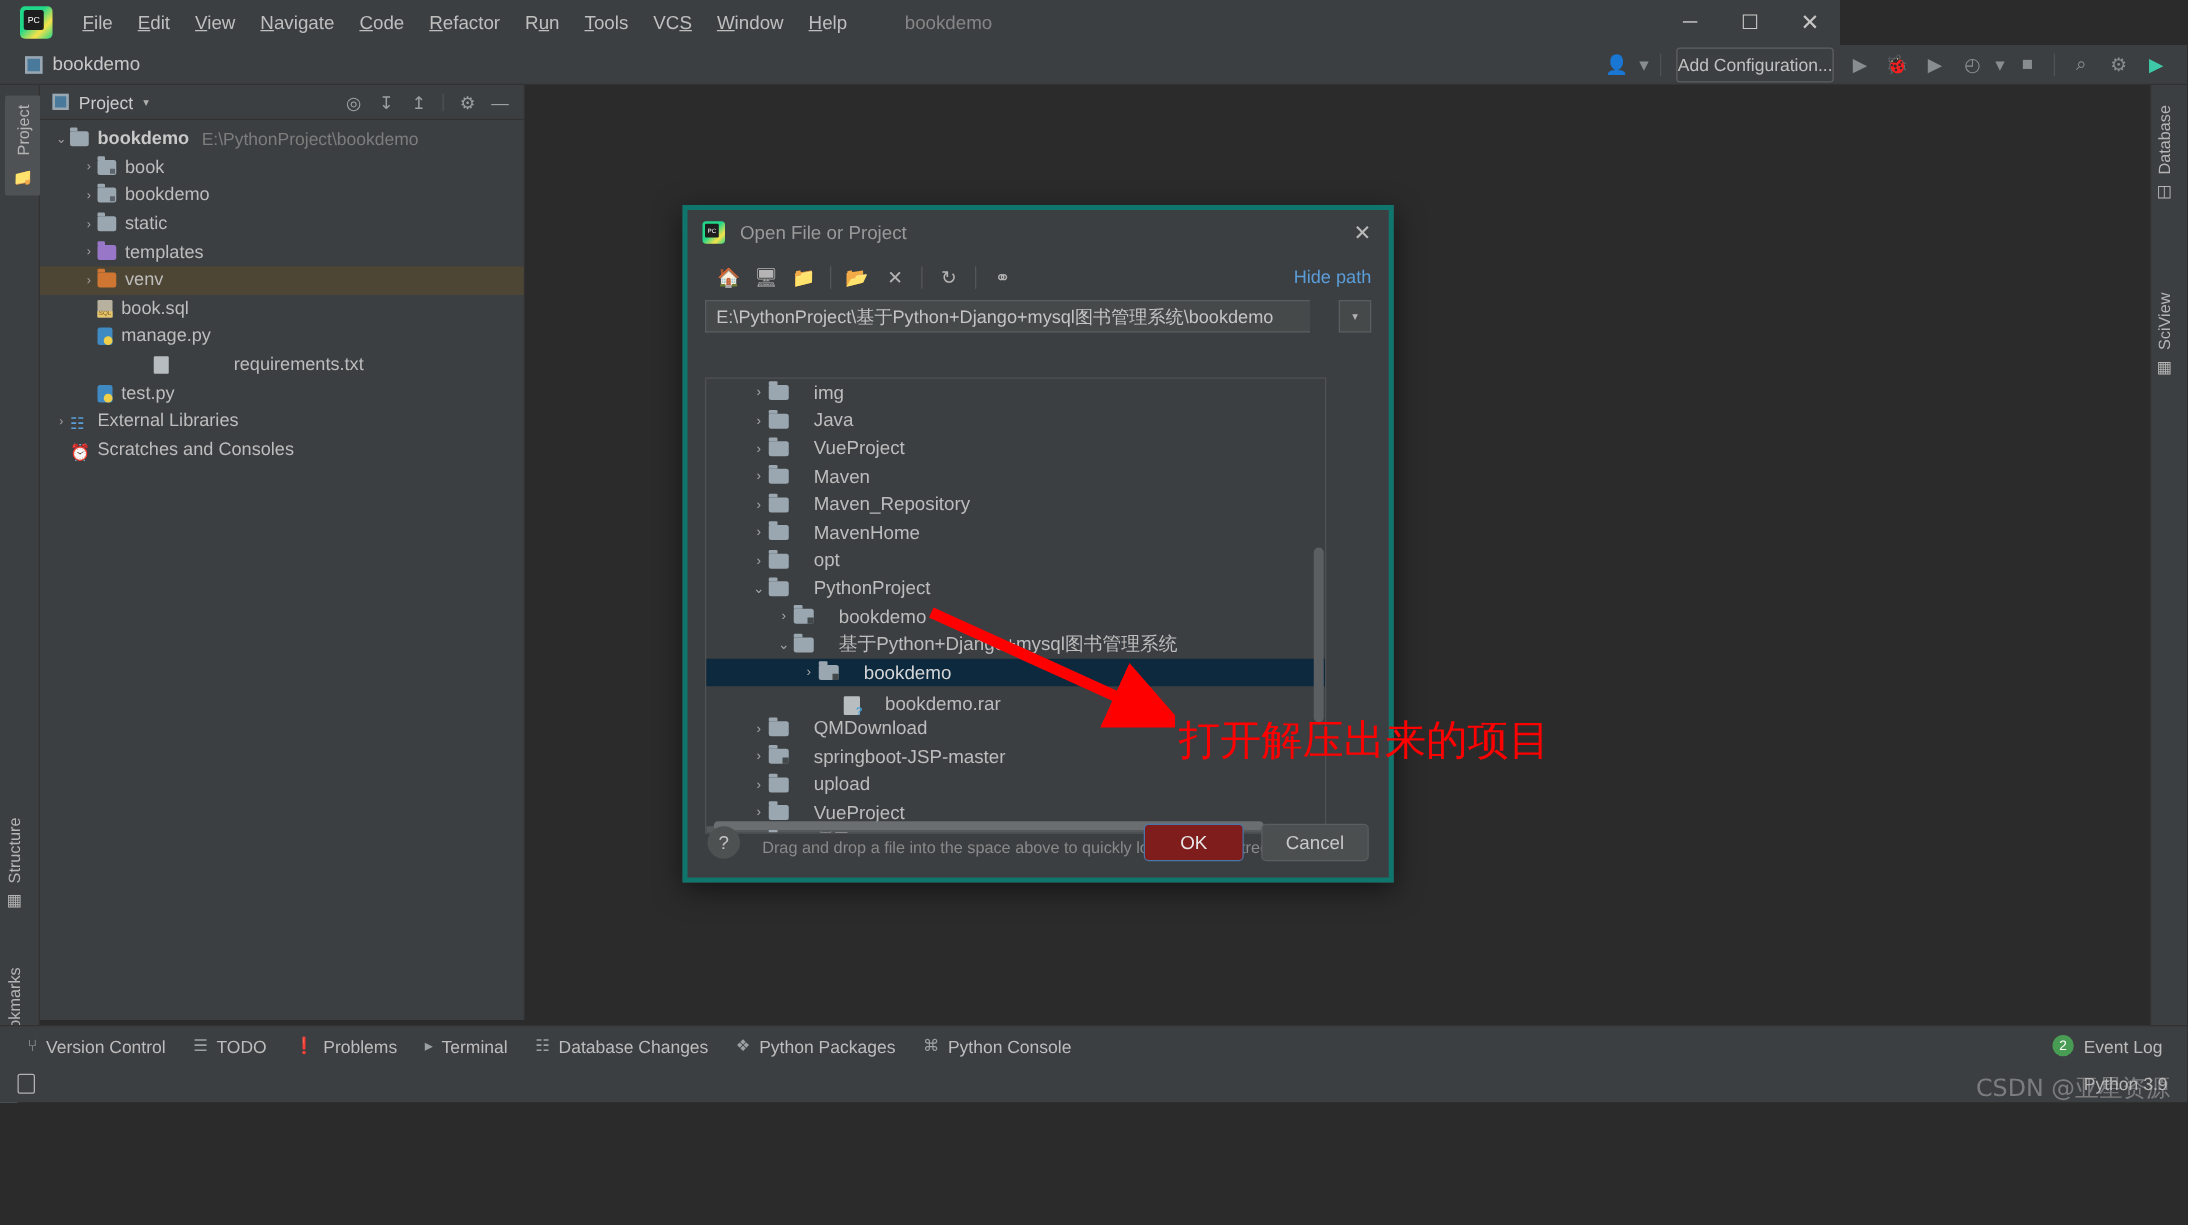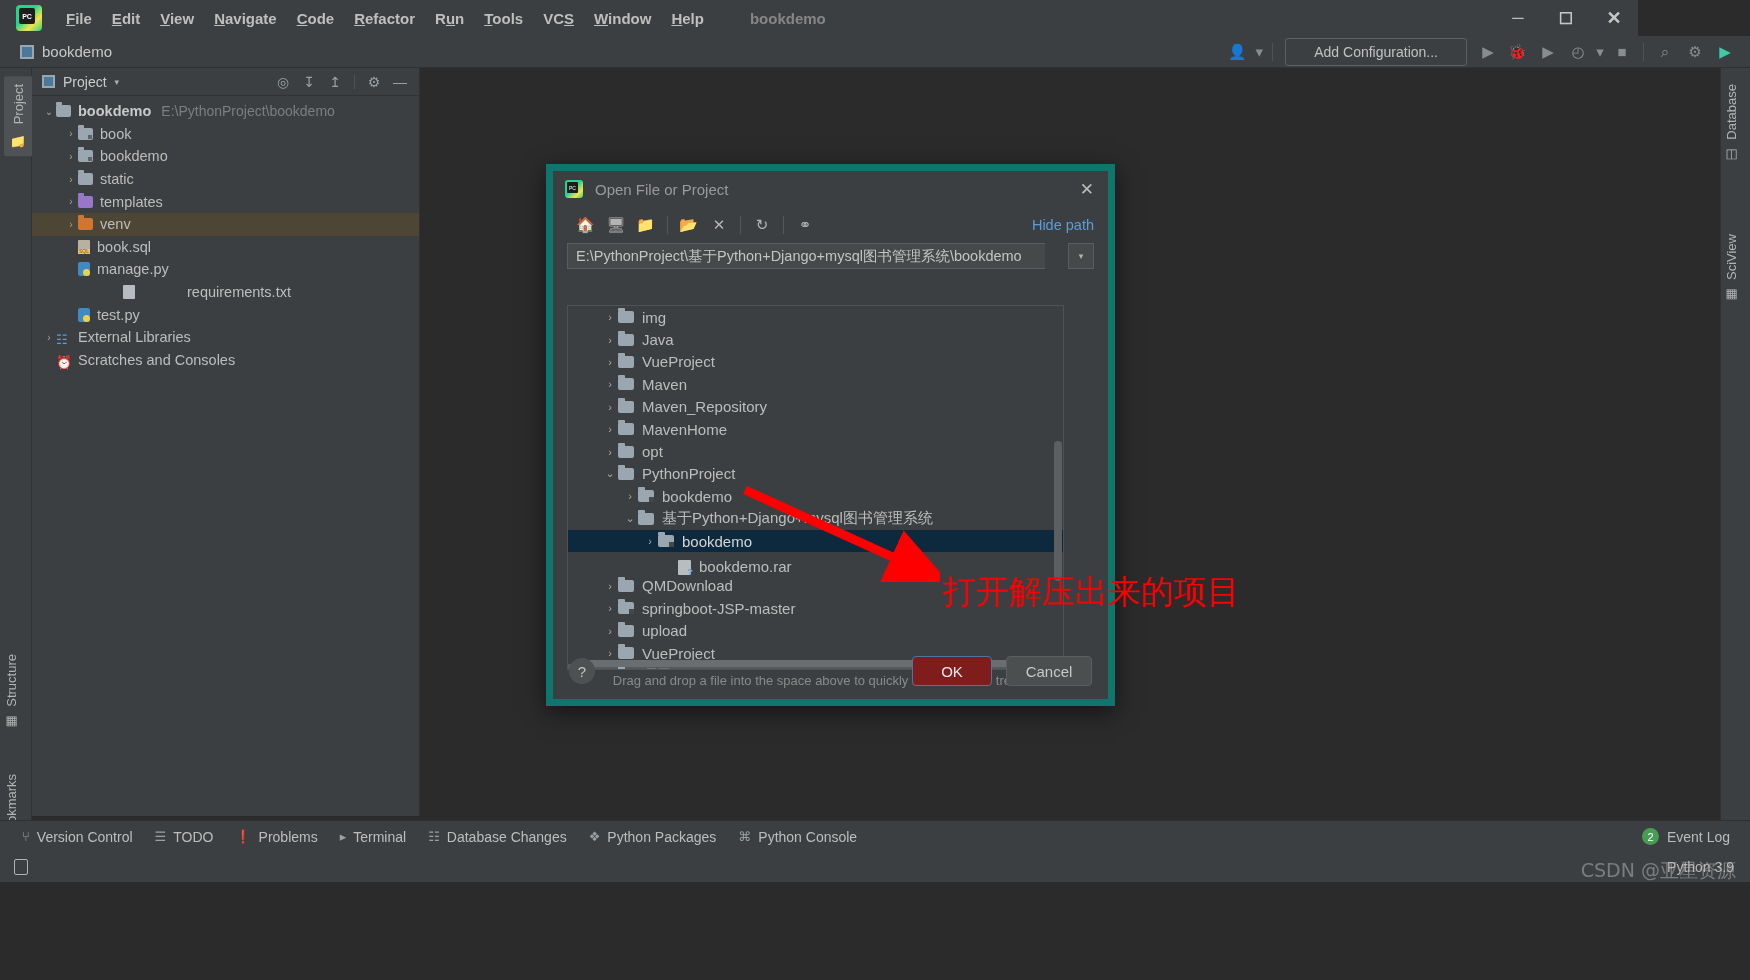--- a/index.html
+++ b/index.html
@@ -8,22 +8,22 @@
     width:1750px; height:980px;
     font-family:"Liberation Sans", sans-serif;
     font-size:15px;
     color:#bbbbbb;
     overflow:hidden;
     position:relative;
   }
 
   
   #titlebar{
-    position:absolute; left:0; top:0; width:1638px; height:36px;
-    background:#3c3f41; display:flex; align-items:center;font-weight:bold;
+    position:absolute; left:0; top:0; width:1472px; height:36px;
+    background:#3c3f41; display:flex; align-items:center;
   }
   #win-logo{ width:26px; height:26px; margin-left:16px; margin-right:14px;
     border-radius:4px;
     background:linear-gradient(135deg,#21d789 0%,#21d789 40%,#f7e24a 70%,#21d789 100%);
     position:relative; flex:none;}
   #win-logo::after{content:"PC"; position:absolute; left:3px; top:3px;
     width:16px;height:16px;background:#1d1d1d;color:#fff;font-size:7px;
     display:flex;align-items:center;justify-content:center;border-radius:2px;}
   .menu-item{ padding:2px 10px; font-size:15px; color:#bfbfbf; cursor:default;}
   .menu-item u{text-decoration:underline;}
@@ -42,21 +42,21 @@
   #crumb{ display:flex; align-items:center; margin-left:20px; }
   .crumb-ico{
     width:14px;height:14px;border:2px solid #9aa7b0;background:#4a7a9b;
     margin-right:8px; flex:none;}
   #crumb-label{ font-size:15px; color:#c8c8c8;}
   #toolbar-right{ margin-left:auto; display:flex; align-items:center; padding-right:10px;}
   .tb-ico{ width:30px;height:26px;display:flex;align-items:center;justify-content:center;
            color:#888d90; font-size:15px;}
   #add-config{
     height:28px; border:1px solid #5e6060; border-radius:3px;
-    padding:0 28px; display:flex;align-items:center;color:#c1c1c1;font-size:14px;
+    padding:0 0; display:flex;align-items:center;color:#c1c1c1;font-size:14px;
     margin:0 6px;}
   .tb-sep{ width:1px;height:18px;background:#4f5254;margin:0 6px;}
 
   
   #left-strip{
     position:absolute;left:0;top:68px;width:32px;height:812px;
     background:#3c3f41;border-right:1px solid #323232;
   }
   .vstrip{
     position:absolute; left:-2px; width:auto;
@@ -122,21 +122,21 @@
   .tpath{ color:#7d7d7d; margin-left:10px; font-size:14px;}
 
   
   #editor-area{
     position:absolute;left:420px;top:68px;width:1300px;height:748px;background:#2b2b2b;
   }
 
   
   #dialog{
     position:absolute;left:546px;top:164px;width:569px;height:542px;
-    background:#3c3f41; border:7px solid #0f766e;
+    background:#3c3f41; border:4px solid #0f766e;
     box-shadow:0 6px 22px rgba(0,0,0,.55);
   }
   #dlg-title-bar{ height:36px; display:flex; align-items:center; padding-left:12px;}
   #dlg-logo{ width:18px;height:18px;border-radius:3px;
     background:linear-gradient(135deg,#21d789 0%,#21d789 45%,#f7e24a 75%,#21d789 100%);
     position:relative;flex:none;}
   #dlg-logo::after{content:"PC";position:absolute;left:2px;top:2px;width:11px;height:11px;
     background:#1d1d1d;color:#fff;font-size:5px;display:flex;align-items:center;justify-content:center;border-radius:1px;}
   #dlg-title{ margin-left:12px; font-size:15px; color:#9a9a9a;}
   #dlg-close{ margin-left:auto; margin-right:14px; font-size:17px;color:#b9b9b9;}
@@ -166,21 +166,21 @@
   .drow.sel{ background:#0d293e; }
   .dw{ width:16px; text-align:center; color:#a8a8a8; font-size:11px; flex:none;}
   .dfold{ width:16px;height:12px;background:#9aa7b0;border-radius:1px 2px 2px 2px;
           margin-right:8px;flex:none;position:relative;}
   .dfold::before{content:"";position:absolute;left:0;top:-3px;width:7px;height:3px;
      background:#9aa7b0;border-radius:1px 1px 0 0;}
   .dfold.mod::after{content:"";position:absolute;right:0px;bottom:0px;width:5px;height:5px;
      background:#43484b;}
   .drar{ width:13px;height:15px;background:#b8bdc0;border-radius:1px;margin-right:8px;flex:none;position:relative;}
   .drar::after{content:"?";position:absolute;right:-2px;bottom:-2px;font-size:9px;color:#4a9fd4;font-weight:bold;}
-  .dlabel{ color:#bdbdbd; }
+  .dlabel{ color:#bdbdbd;margin-left:12px; }
   .drow.sel .dlabel{ color:#d6d6d6; }
 
   
   #dlg-vscroll{ position:absolute; right:1px; top:135px; width:8px; height:140px;
     background:#5b5f61; border-radius:4px;}
   
   #dlg-hscroll{ position:absolute; left:6px; bottom:2px; width:440px; height:7px;
     background:#6a6e70; border-radius:4px;}
 
   #dlg-hint{

